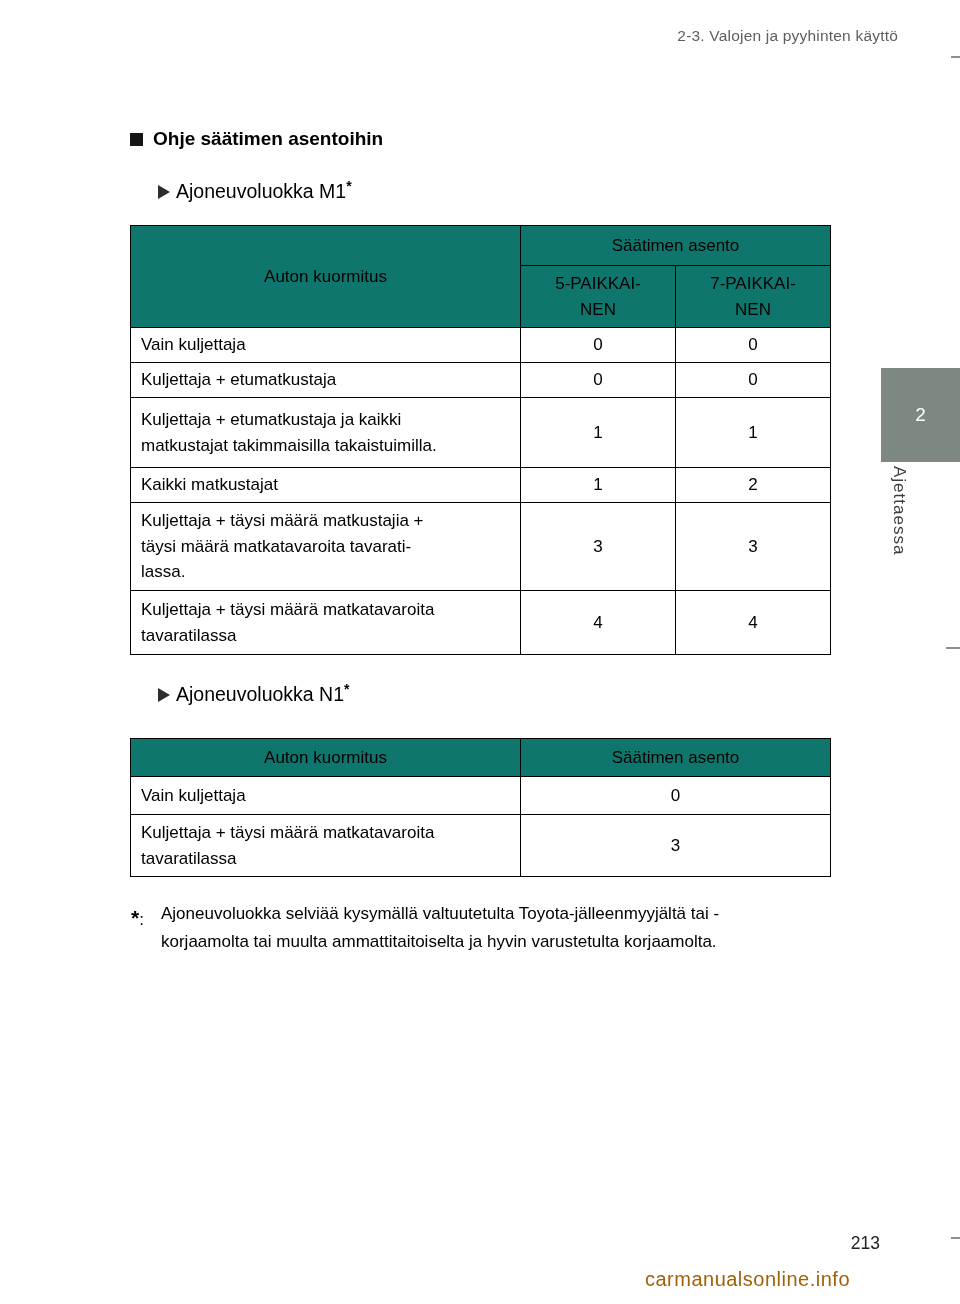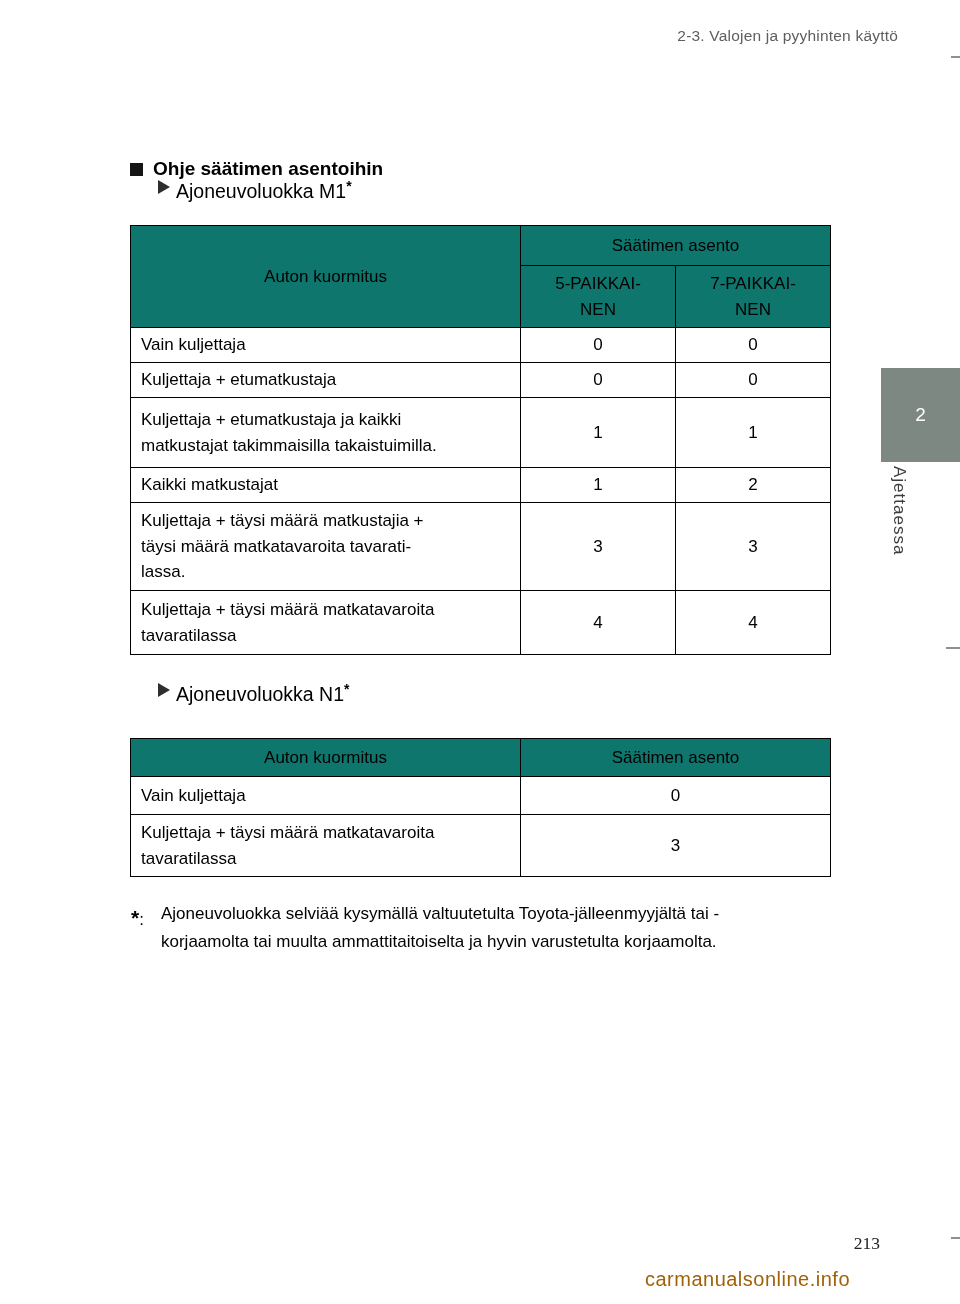--- a/index.html
+++ b/index.html
@@ -10,45 +10,45 @@
 
   .print-mark{position:absolute;right:0;height:2px;background:#8f8f8f;}
   .mark-top{top:56px;width:9px;}
   .mark-mid{top:647px;width:14px;}
   .mark-bottom{top:1237px;width:9px;}
 
   .side-tab{position:absolute;left:881px;top:368px;width:79px;height:94px;background:#7d8882;display:flex;align-items:center;justify-content:center;}
   .side-tab-number{color:#ffffff;font-size:19px;}
   .side-tab-label{position:absolute;left:889px;top:466px;writing-mode:vertical-rl;text-orientation:mixed;font-size:17px;color:#3d3d3d;letter-spacing:1px;}
 
-  .section-heading{position:absolute;left:130px;top:158px;display:flex;align-items:center;gap:10px;}
+  .section-heading{position:absolute;left:130px;top:128px;display:flex;align-items:center;gap:10px;}
   .section-bullet{width:13px;height:13px;background:#151515;flex:0 0 auto;}
   .section-title{font-size:19px;font-weight:bold;}
 
-  .sub-heading{position:absolute;display:flex;gap:6px;font-size:19.5px;}
+  .sub-heading{position:absolute;display:flex;align-items:center;gap:6px;font-size:19.5px;}
   .sub-heading-m1{left:158px;top:180px;}
   .sub-heading-n1{left:158px;top:683px;}
   .arrow-icon{width:0;height:0;border-left:12px solid #2e2e2e;border-top:7px solid transparent;border-bottom:7px solid transparent;flex:0 0 auto;}
   sup.star{font-weight:bold;font-size:14px;vertical-align:super;line-height:0;}
 
   table.dtable{position:absolute;left:130px;border-collapse:collapse;table-layout:fixed;font-size:17px;line-height:1.5;color:#000;}
   .dtable th,.dtable td{border:1px solid #000;vertical-align:middle;padding:3px 10px;font-weight:normal;}
   .dtable .hdr{background:#0f766e;text-align:center;}
   .dtable .lbl{text-align:left;}
   .dtable .val{text-align:center;}
   .pre{white-space:pre-line;}
   .m1-table{top:225px;width:700px;}
   .n1-table{top:738px;width:700px;}
 
   .footnote{position:absolute;left:131px;top:900px;width:712px;display:flex;font-size:17px;line-height:1.67;}
   .fn-marker{flex:0 0 30px;}
   .fn-star{font-size:21px;font-weight:bold;}
   .fn-text{flex:1;}
 
-  .page-number{position:absolute;top:1233px;right:80px;font-size:17.5px;color:#222222;font-family:Liberation Serif, serif;}
+  .page-number{position:absolute;top:1233px;right:80px;font-size:17.5px;color:#222222;}
   .watermark{position:absolute;top:1268px;right:110px;font-size:20px;color:#a16207;letter-spacing:0.5px;}
 </style>
 </head>
 <body>
 
 <div class="page">
 
   <div class="running-header">2-3. Valojen ja pyyhinten käyttö</div>
 
   <div class="print-mark mark-top"></div>

